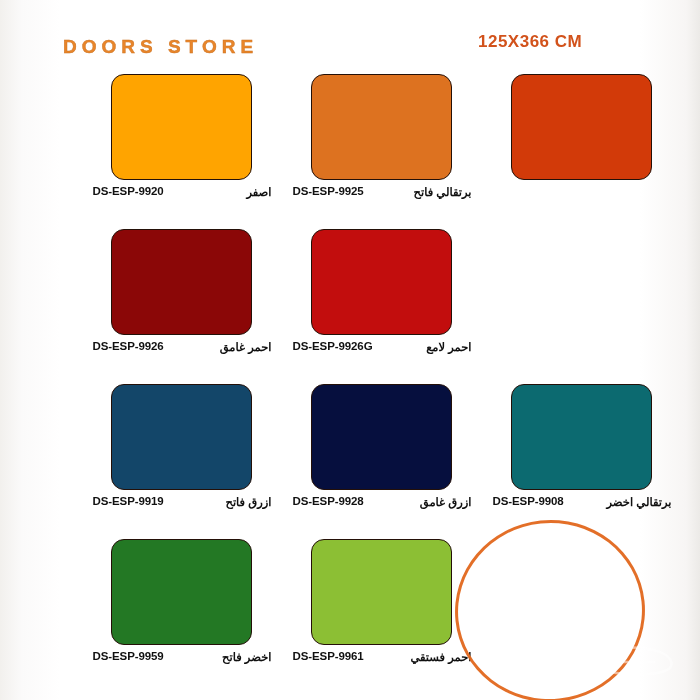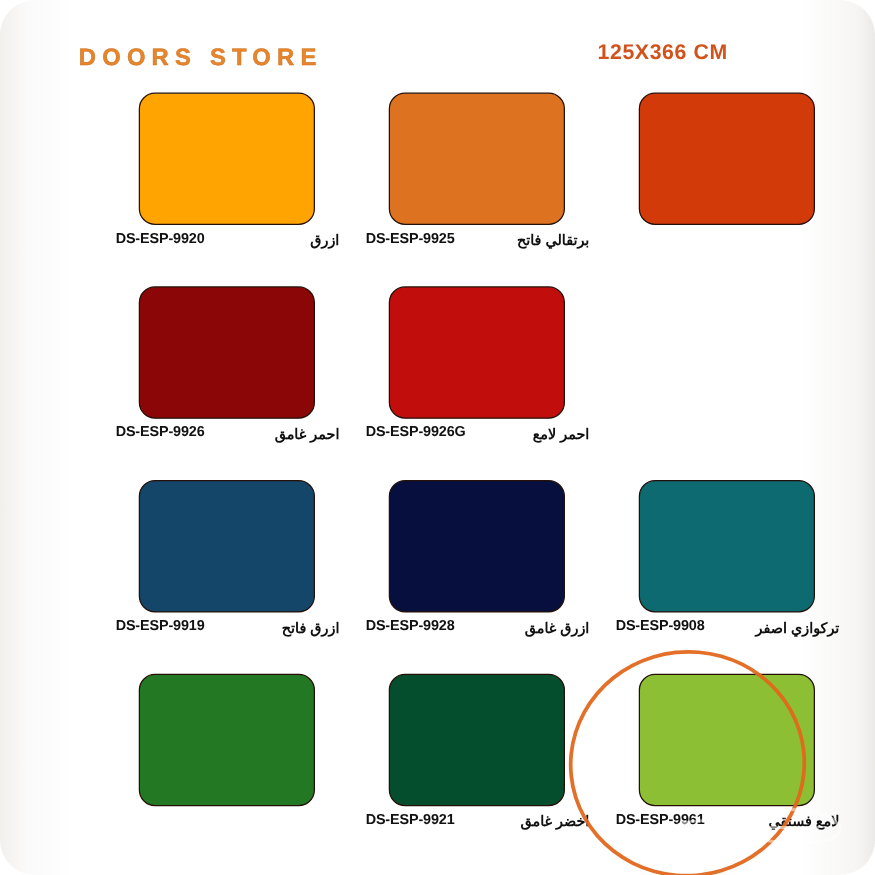--- a/index.html
+++ b/index.html
@@ -14,21 +14,20 @@
     font-family: "Liberation Sans", sans-serif;
     position: relative;
   }
 
   
   .page {
     position: absolute;
     inset: 0;
     background:
       linear-gradient(to right, #f2f0ed 0px, #fbfafa 22px, #ffffff 60px, #ffffff 640px, #f7f5f4 686px, #eceae7 700px);
-    border-radius: 28px;
   }
 
   .header {
     position: absolute;
     top: 36px;
     left: 0;
     right: 0;
     height: 34px;
   }
 
@@ -149,21 +148,21 @@
     <div class="dimension">125X366  CM</div>
   </div>
 
   <div class="grid">
 
     <div class="row">
       <div class="cell col0">
         <div class="swatch" style="background: rgb(255, 164, 0);"></div>
         <div class="caption">
           <span class="code">DS-ESP-9920</span>
-          <span class="arname">ازرق</span>
+          <span class="arname">اصفر</span>
         </div>
       </div>
       <div class="cell col1">
         <div class="swatch" style="background: rgb(221, 114, 32);"></div>
         <div class="caption">
           <span class="code">DS-ESP-9925</span>
           <span class="arname">برتقالي فاتح</span>
         </div>
       </div>
       <div class="cell col2">
@@ -200,41 +199,38 @@
         <div class="swatch" style="background: rgb(6, 15, 62);"></div>
         <div class="caption">
           <span class="code">DS-ESP-9928</span>
           <span class="arname">ازرق غامق</span>
         </div>
       </div>
       <div class="cell col2">
         <div class="swatch" style="background: rgb(12, 106, 112);"></div>
         <div class="caption">
           <span class="code">DS-ESP-9908</span>
-          <span class="arname">تركوازي اصفر</span>
+          <span class="arname">برتقالي اخضر</span>
         </div>
       </div>
     </div>
 
     <div class="row">
       <div class="cell col0">
         <div class="swatch" style="background: rgb(35, 120, 36);"></div>
-      </div>
-      <div class="cell col1">
-        <div class="swatch" style="background: rgb(4, 78, 46);"></div>
-        <div class="caption">
-          <span class="code">DS-ESP-9921</span>
-          <span class="arname">اخضر غامق</span>
+        <div class="caption">
+          <span class="code">DS-ESP-9959</span>
+          <span class="arname">اخضر فاتح</span>
         </div>
       </div>
       <div class="cell col2">
         <div class="swatch" style="background: rgb(140, 191, 52);"></div>
         <div class="caption">
           <span class="code">DS-ESP-9961</span>
-          <span class="arname">لامع فستقي</span>
+          <span class="arname">احمر فستقي</span>
         </div>
       </div>
     </div>
 
   </div>
 
   <div class="highlight-circle"></div>
 
   <div class="watermark">
     <svg viewBox="0 0 190 62" xmlns="http://www.w3.org/2000/svg">

